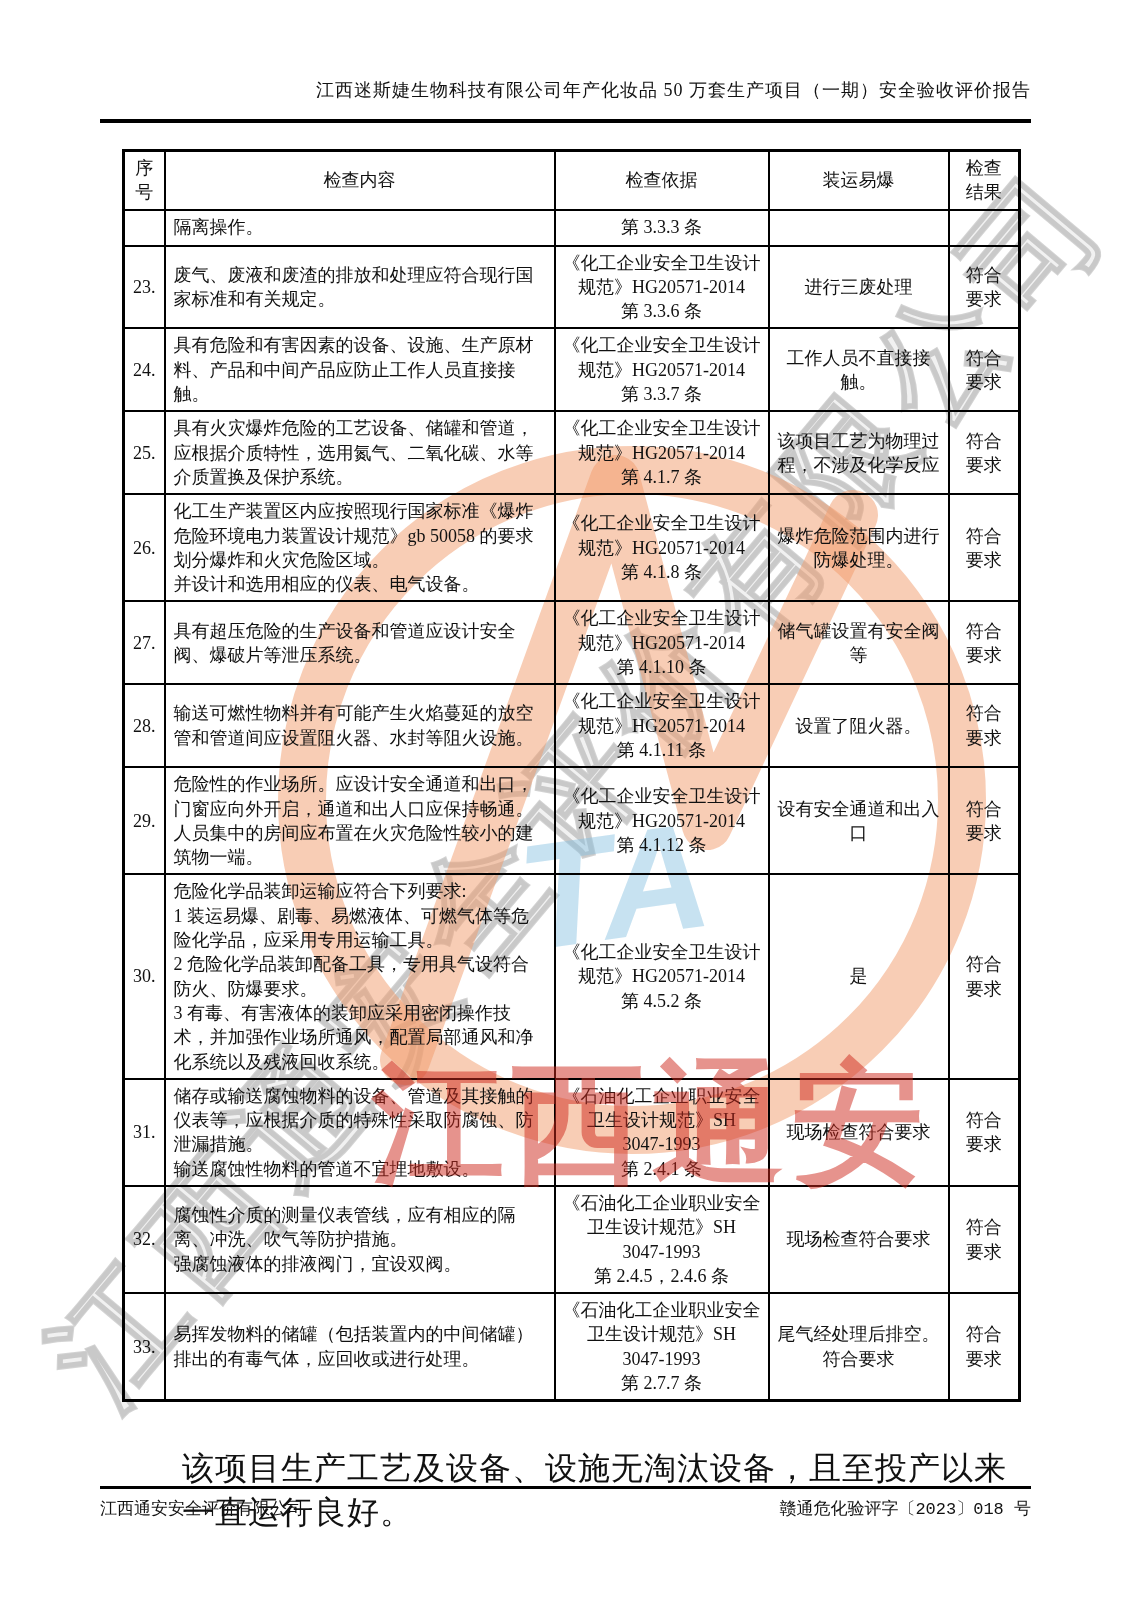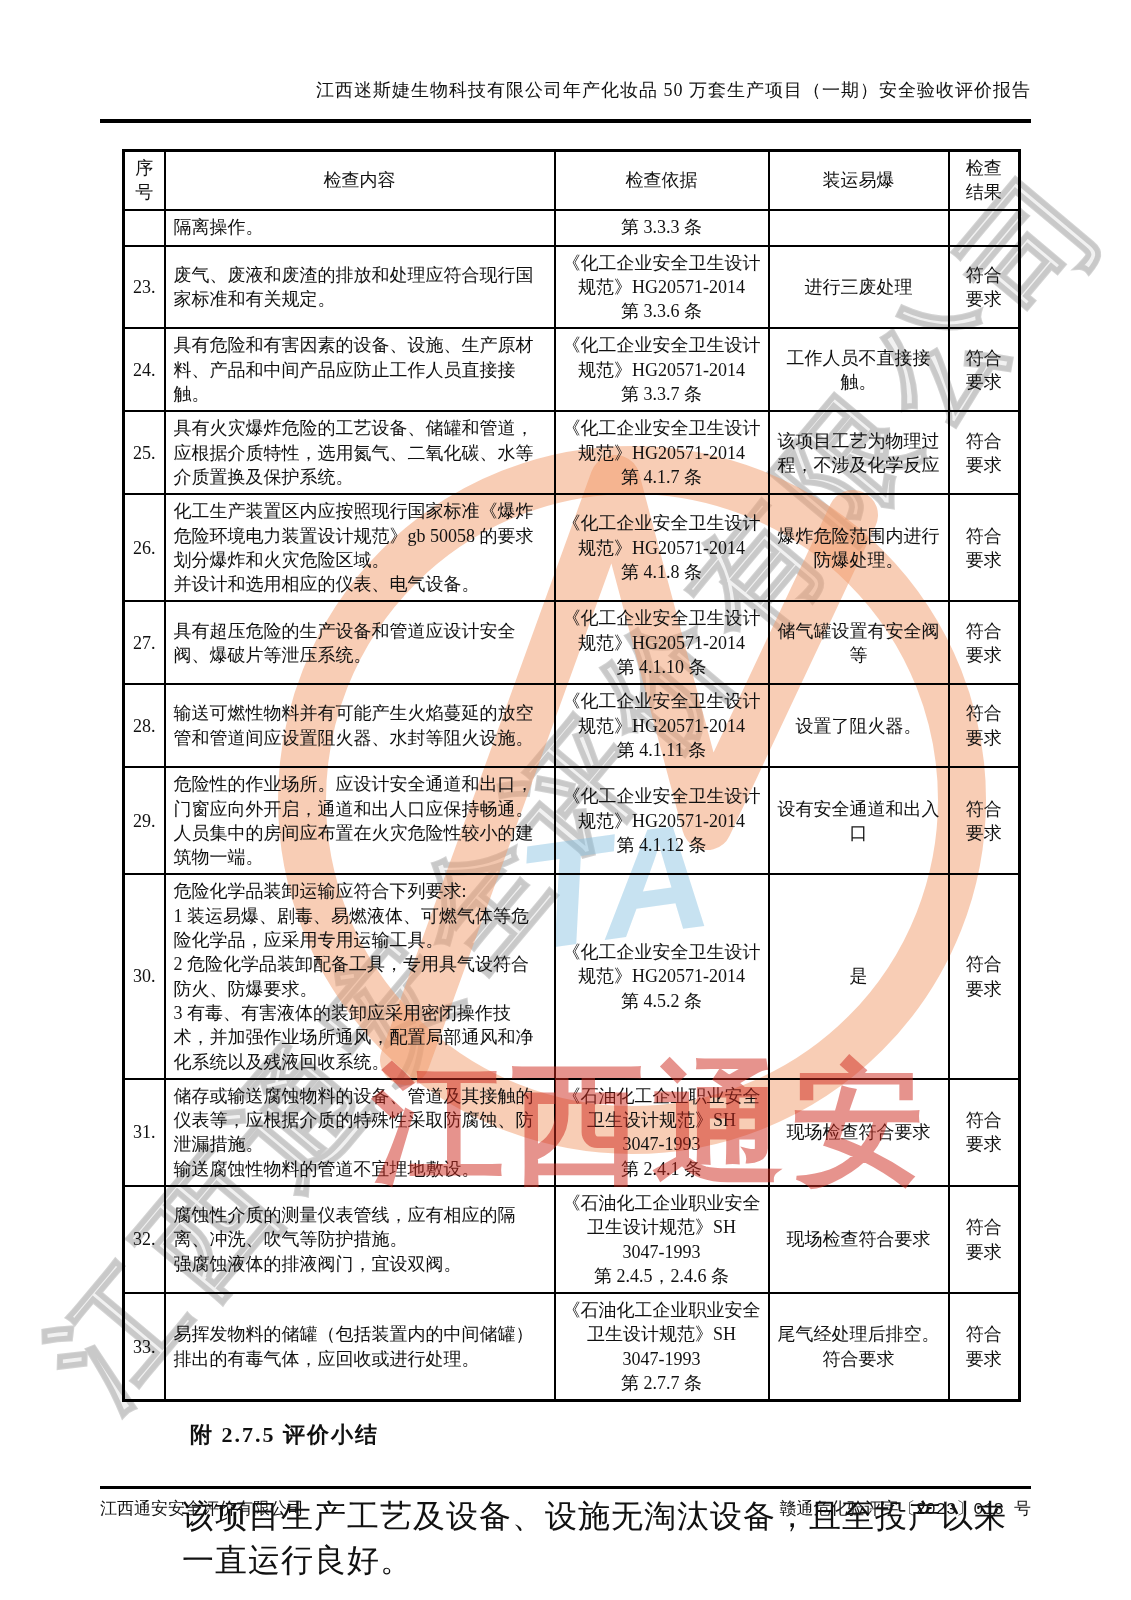--- a/index.html
+++ b/index.html
@@ -221,21 +221,20 @@
         <td class="c-basis">《石油化工企业职业安全卫生设计规范》SH
 3047-1993
 第 2.7.7 条</td>
         <td class="c-actual">尾气经处理后排空。符合要求</td>
         <td class="c-result">符合
 要求</td>
       </tr>
     </tbody>
       </table>
 
-    <div class="section-heading">附 2.7.5 评价小结</div>
     <div class="summary-paragraph">该项目生产工艺及设备、设施无淘汰设备，且至投产以来一直运行良好。</div>
   </div>
 
   <div class="footer">
     <div class="footer-rule"></div>
     <div class="footer-row">
       <span class="footer-left">江西通安安全评价有限公司</span>
       <span class="footer-right">赣通危化验评字〔2023〕018 号</span>
     </div>
   </div>

